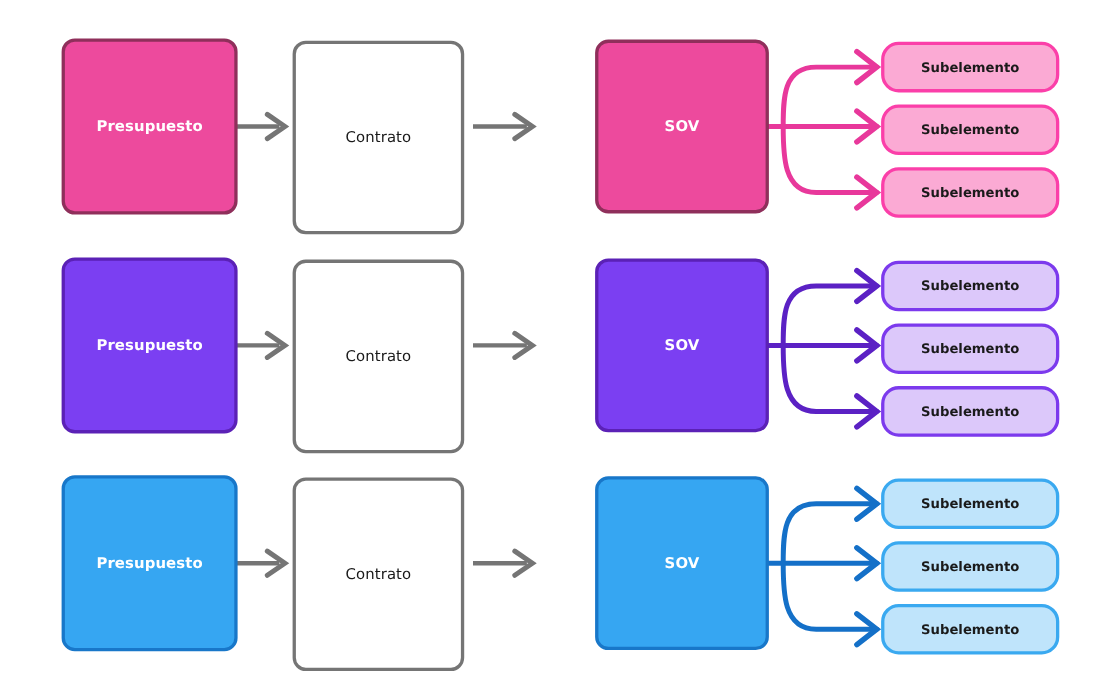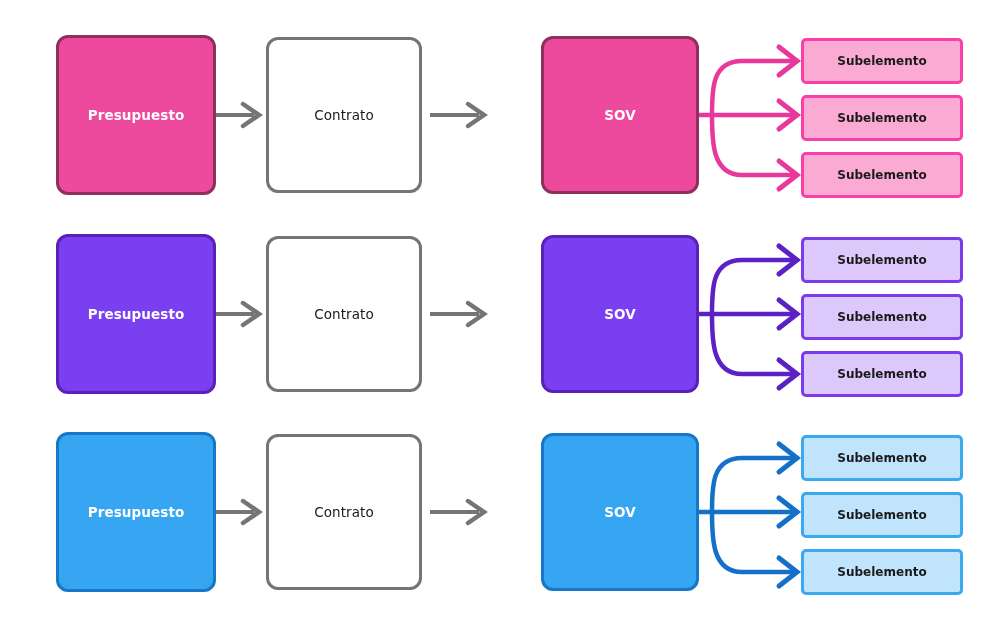--- a/index.html
+++ b/index.html
@@ -41,33 +41,33 @@
     color: #ffffff;
     font-weight: bold;
   }
   .node-plain {
     border: 3px solid #757575;
     background: #ffffff;
     color: #1a1a1a;
     font-weight: normal;
   }
   .node-budget { left: 56px;  top: 10px; width: 160px; height: 160px; }
-  .node-contract { left: 266px; top: 12px; width: 156px; height: 156px; }
+  .node-contract { left: 266px; top: 12px; width: 156px; height: 176px; }
   .node-sov     { left: 493px; top: 11px; width: 158px; height: 158px; margin-left: 48px; }
 
   
   .sub {
     position: absolute;
     box-sizing: border-box;
     left: 801px;
     width: 162px;
     height: 46px;
     border-width: 3px;
     border-style: solid;
-    border-radius: 5px;
+    border-radius: 16px;
     display: flex;
     align-items: center;
     justify-content: center;
     font-size: 12px;
     font-weight: bold;
     color: #1a1a1a;
   }
   .sub-0 { top: 13px; }
   .sub-1 { top: 70px; }
   .sub-2 { top: 127px; }

